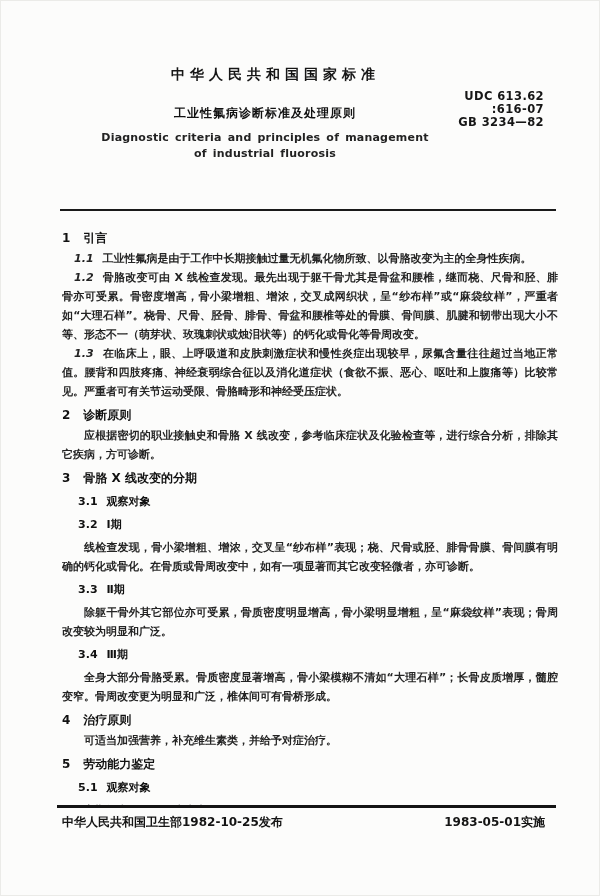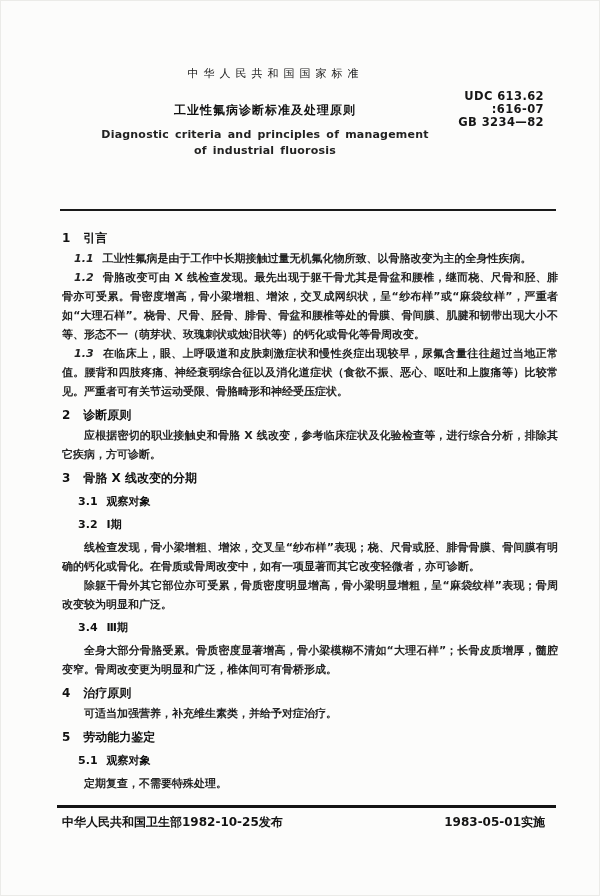--- a/index.html
+++ b/index.html
@@ -18,21 +18,21 @@
     overflow: hidden;
     box-shadow: inset 0 0 0 1px #ebebe8;
   }
   
   .hdr { position: absolute; left: 0; top: 0; width: 100%; height: 210px; }
   .hdr-center {
     position: absolute; left: 0; top: 66px; width: 530px;
     text-align: center;
   }
   .std-label {
-    font-size: 11px; font-weight: 400; letter-spacing: 5px;
+    font-size: 14px; font-weight: 700; letter-spacing: 5px;
     color: #161616;
     padding-left: 21px;
   }
   .title-zh {
     margin-top: 21px; font-size: 12px; font-weight: 700;
     letter-spacing: 1px; color: #111;
   }
   .title-en {
     margin-top: 9px; font-size: 11px; font-weight: 700;
     letter-spacing: 0.2px; word-spacing: 2px; color: #222;
@@ -98,20 +98,21 @@
     <p class="clause"><span class="num">1.2</span><span>骨胳改变可由 X 线检查发现。最先出现于躯干骨尤其是骨盆和腰椎，继而桡、尺骨和胫、腓骨亦可受累。骨密度增高，骨小梁增粗、增浓，交叉成网织状，呈“纱布样”或“麻袋纹样”，严重者如“大理石样”。桡骨、尺骨、胫骨、腓骨、骨盆和腰椎等处的骨膜、骨间膜、肌腱和韧带出现大小不等、形态不一（萌芽状、玫瑰刺状或烛泪状等）的钙化或骨化等骨周改变。</span></p>
     <p class="clause"><span class="num">1.3</span><span>在临床上，眼、上呼吸道和皮肤刺激症状和慢性炎症出现较早，尿氟含量往往超过当地正常值。腰背和四肢疼痛、神经衰弱综合征以及消化道症状（食欲不振、恶心、呕吐和上腹痛等）比较常见。严重者可有关节运动受限、骨胳畸形和神经受压症状。</span></p>
 
     <h2 class="sec-h"><span class="num">2</span><span>诊断原则</span></h2>
     <p class="para">应根据密切的职业接触史和骨胳 X 线改变，参考临床症状及化验检查等，进行综合分析，排除其它疾病，方可诊断。</p>
 
     <h2 class="sec-h"><span class="num">3</span><span>骨胳 X 线改变的分期</span></h2>
     <p class="sub-h"><span class="num">3.1</span><span>观察对象</span></p>
     <p class="sub-h"><span class="num">3.2</span><span>Ⅰ期</span></p>
     <p class="para">线检查发现，骨小梁增粗、增浓，交叉呈“纱布样”表现；桡、尺骨或胫、腓骨骨膜、骨间膜有明确的钙化或骨化。在骨质或骨周改变中，如有一项显著而其它改变轻微者，亦可诊断。</p>
+    <p class="sub-h"><span class="num">3.3</span><span>Ⅱ期</span></p>
     <p class="para">除躯干骨外其它部位亦可受累，骨质密度明显增高，骨小梁明显增粗，呈“麻袋纹样”表现；骨周改变较为明显和广泛。</p>
     <p class="sub-h"><span class="num">3.4</span><span>Ⅲ期</span></p>
     <p class="para">全身大部分骨胳受累。骨质密度显著增高，骨小梁模糊不清如“大理石样”；长骨皮质增厚，髓腔变窄。骨周改变更为明显和广泛，椎体间可有骨桥形成。</p>
 
     <h2 class="sec-h"><span class="num">4</span><span>治疗原则</span></h2>
     <p class="para">可适当加强营养，补充维生素类，并给予对症治疗。</p>
 
     <h2 class="sec-h"><span class="num">5</span><span>劳动能力鉴定</span></h2>
     <p class="sub-h"><span class="num">5.1</span><span>观察对象</span></p>
     <p class="para">定期复查，不需要特殊处理。</p>

